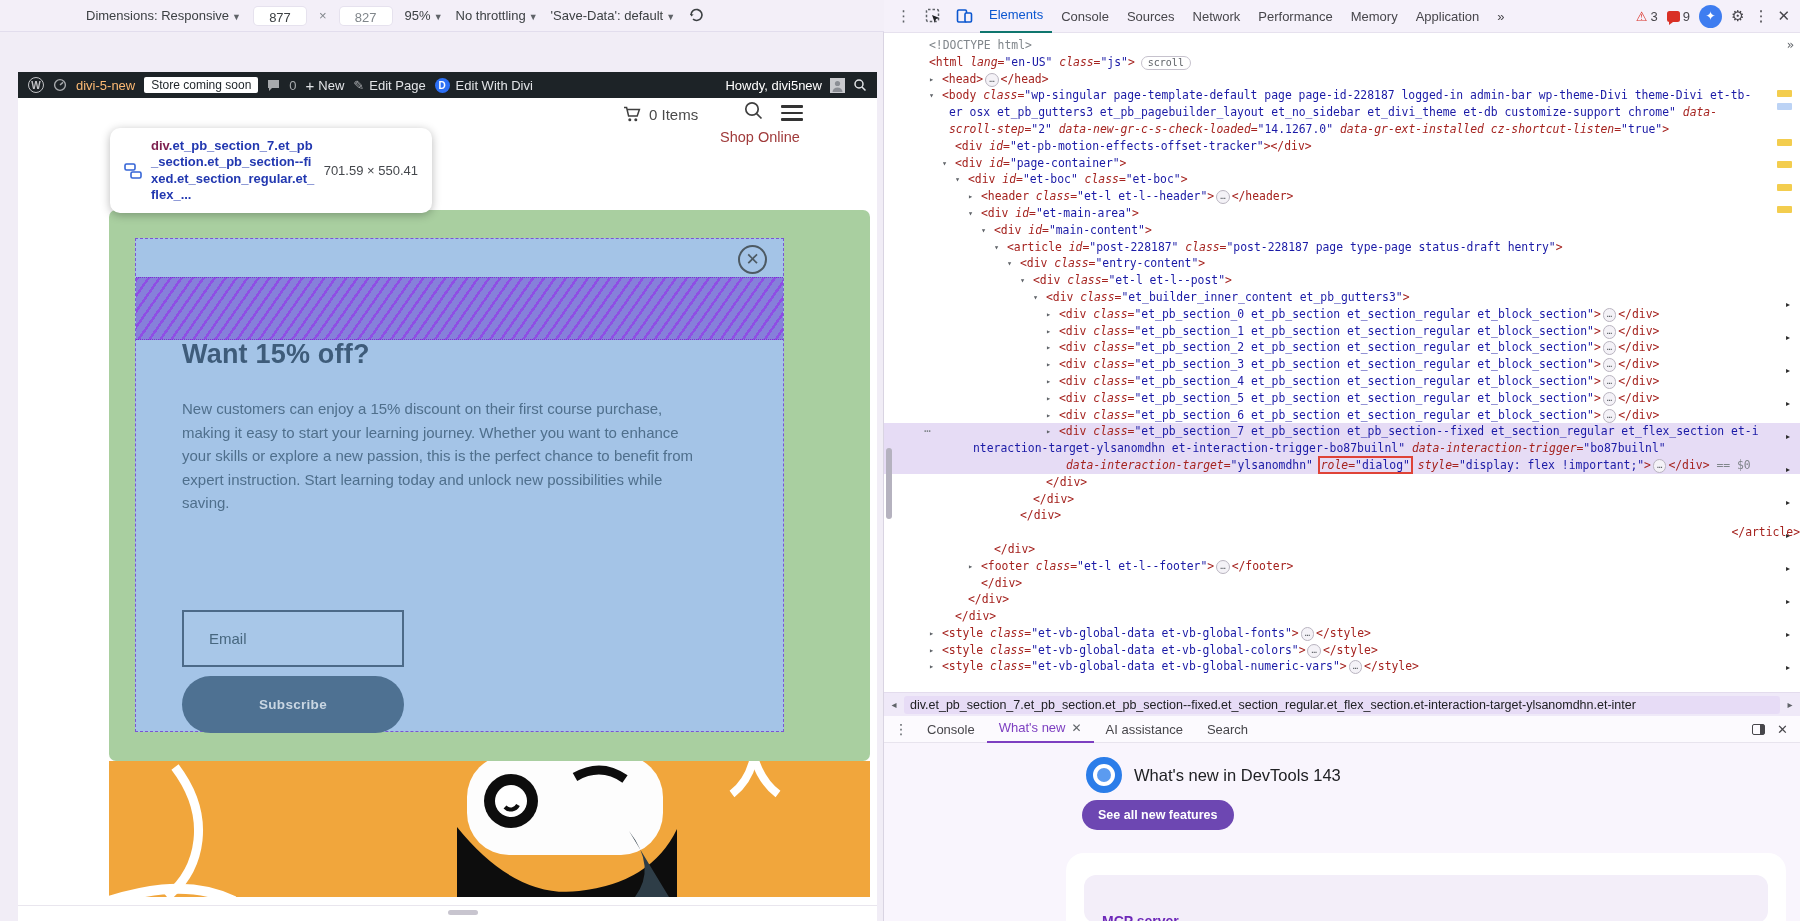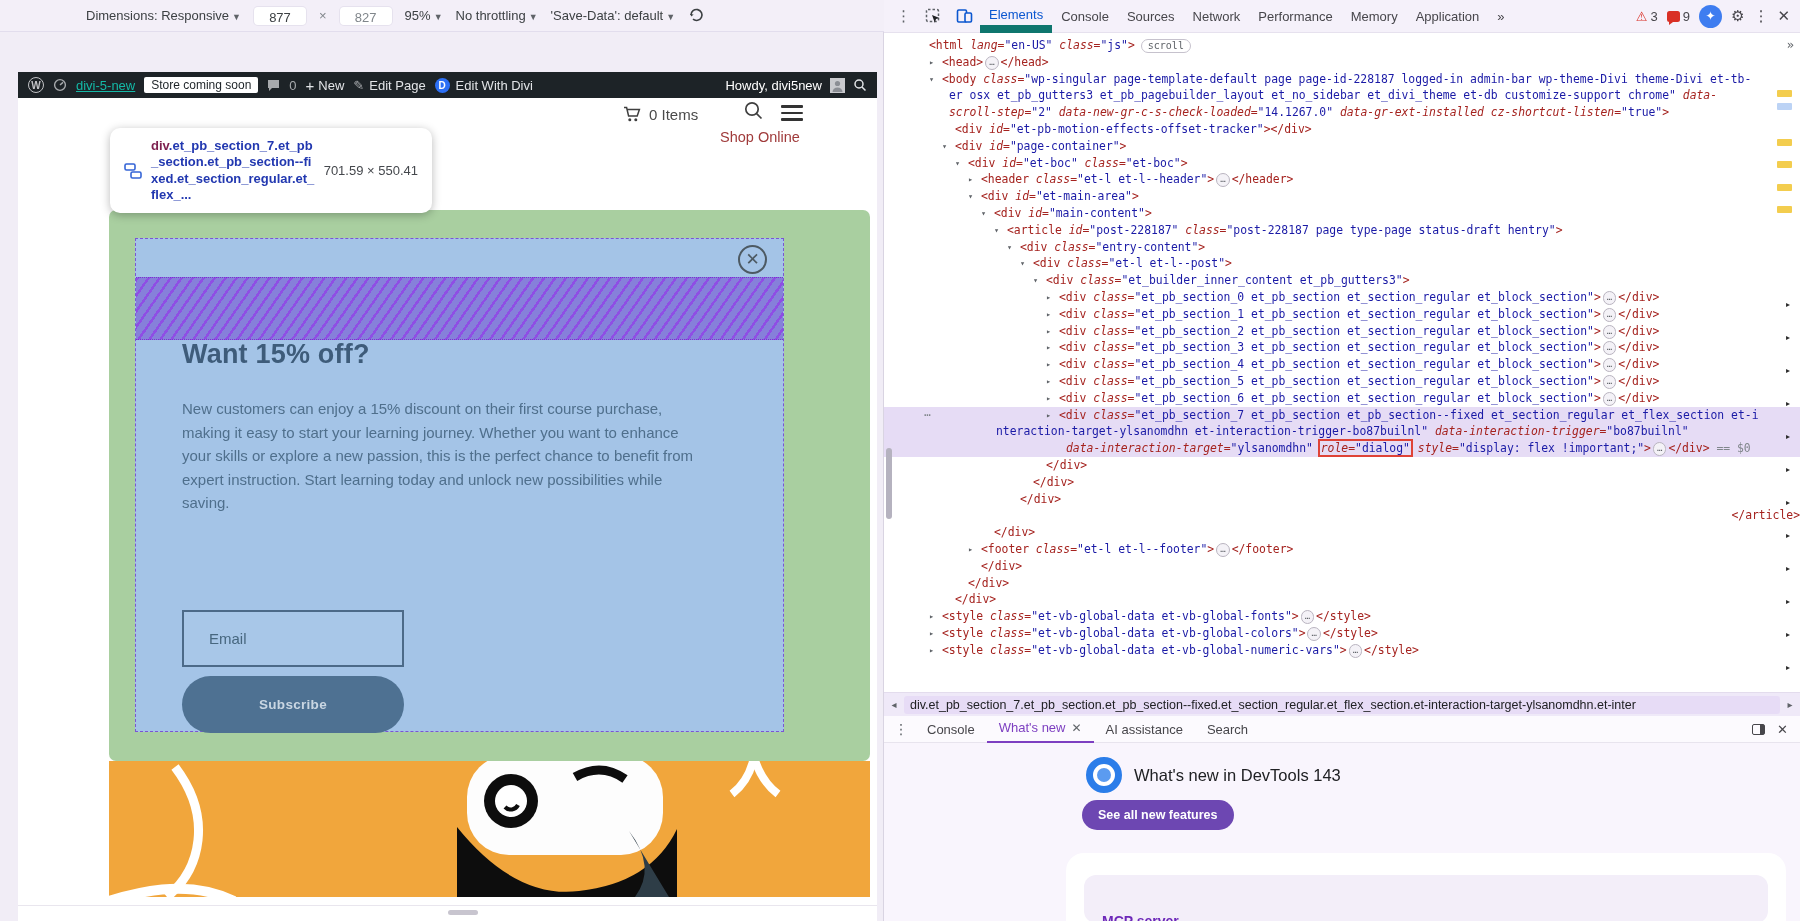--- a/index.html
+++ b/index.html
@@ -72,21 +72,21 @@
   
   #divider { left:883px; top:32px; width:1px; height:889px; background:#d9d4e2; }
   #page-vscroll { left:886px; top:448px; width:6px; height:71px; background:#b5b2bf; border-radius:3px; z-index:5; }
   #resize-glyph { left:896px; top:899px; color:#9a97a3; font-size:13px; transform:rotate(8deg); }
 
   
   #dt-topbar { left:884px; top:0; width:916px; height:33px; background:#f5f1fa; border-bottom:1px solid #e6e1ee;
     display:flex; align-items:center; font-size:13px; color:#47464b; }
   .tb-ico { margin:0 7px; color:#5f6368; display:flex; align-items:center; }
   .dt-tab { padding:0 9px; height:33px; line-height:33px; white-space:nowrap; }
-  .dt-tab.active { color:#0b57d0; border-bottom:8px solid #0f766e; line-height:30px; }
+  .dt-tab.active { color:#0b57d0; border-bottom:2px solid #0f766e; line-height:30px; }
   #dt-right { margin-left:auto; display:flex; align-items:center; gap:9px; padding-right:10px; }
   .warn-tri { color:#d93025; font-size:13px; }
   .issue-bubble { width:13px; height:11px; background:#d93025; border-radius:2.5px; position:relative; display:inline-block; }
   .issue-bubble:after { content:""; position:absolute; left:2px; bottom:-3px; border-left:4px solid #d93025; border-bottom:3px solid transparent; }
   .ai-circle { width:23px; height:23px; border-radius:50%; background:#3e7df0; color:#fff; font-size:12px;
     display:flex; align-items:center; justify-content:center; }
   .glyph-btn { color:#47464b; font-size:15px; }
 
   
   #dt-code { left:884px; top:33px; width:916px; height:659px; background:#fff; overflow:hidden;
@@ -155,21 +155,21 @@
 <div class="abs" id="page">
 
   <div class="abs" id="admin-bar">
     <span class="wp-circle">W</span>
     <span>
       <svg width="14" height="14" viewBox="0 0 14 14">
           <circle cx="7" cy="7" r="5.4" fill="none" stroke="#a7aaad" stroke-width="1.4"></circle>
           <path d="M7,7 L10,4.4" stroke="#a7aaad" stroke-width="1.4"></path>
         </svg>
     </span>
-    <span style="color:#14b8a6;text-decoration:underline;">divi-5-new</span>
+    <span style="color:#fdba74;">divi-5-new</span>
     <span class="store-pill">Store coming soon</span>
     <span>
       <svg width="13" height="12" viewBox="0 0 13 12">
           <path d="M1,1 h11 v8 h-7 l-3,3 v-3 h-1 z" fill="#a7aaad"></path>
         </svg>
     </span>
     <span class="ab-ico">0</span>
     <span style="display:flex;align-items:center;gap:4px;">
       <span style="font-size:15px;color:#e2e4e7;">+</span>
       <span>New</span>
@@ -302,20 +302,21 @@
     </span>
     <span class="ai-circle">✦</span>
     <span class="glyph-btn">⚙</span>
     <span class="glyph-btn">⋮</span>
     <span class="glyph-btn">✕</span>
   </span>
 </div>
 
 <div class="abs" id="dt-code">
   <div id="code-more">»</div>
+<div class="code-line" style="padding-left: 45px;"><span class="c-g">&lt;!DOCTYPE html&gt;</span></div>
     <div class="code-line" style="padding-left: 45px;"><span class="c-t">&lt;html</span><span class="c-a"> lang=</span><span class="c-v">"en-US"</span><span class="c-a"> class=</span><span class="c-v">"js"</span><span class="c-t">&gt;</span><span class="badge">scroll</span></div>
     <div class="code-line" style="padding-left: 58px;"><span class="arrow">▸</span><span class="c-t">&lt;head&gt;</span><span class="dots">…</span><span class="c-t">&lt;/head&gt;</span></div>
     <div class="code-line" style="padding-left: 58px;"><span class="arrow">▾</span><span class="c-t">&lt;body</span><span class="c-a"> class=</span><span class="c-v">"wp-singular page-template-default page page-id-228187 logged-in admin-bar wp-theme-Divi theme-Divi et-tb-</span></div>
     <div class="code-line" style="padding-left: 65px;"><span class="c-v">er osx et_pb_gutters3 et_pb_pagebuilder_layout et_no_sidebar et_divi_theme et-db customize-support chrome"</span><span class="c-a"> data-</span></div>
     <div class="code-line" style="padding-left: 65px;"><span class="c-a">scroll-step=</span><span class="c-v">"2"</span><span class="c-a"> data-new-gr-c-s-check-loaded=</span><span class="c-v">"14.1267.0"</span><span class="c-a"> data-gr-ext-installed cz-shortcut-listen=</span><span class="c-v">"true"</span><span class="c-t">&gt;</span></div>
     <div class="code-line" style="padding-left: 71px;"><span class="c-t">&lt;div</span><span class="c-a"> id=</span><span class="c-v">"et-pb-motion-effects-offset-tracker"</span><span class="c-t">&gt;&lt;/div&gt;</span></div>
     <div class="code-line" style="padding-left: 71px;"><span class="arrow">▾</span><span class="c-t">&lt;div</span><span class="c-a"> id=</span><span class="c-v">"page-container"</span><span class="c-t">&gt;</span></div>
     <div class="code-line" style="padding-left: 84px;"><span class="arrow">▾</span><span class="c-t">&lt;div</span><span class="c-a"> id=</span><span class="c-v">"et-boc"</span><span class="c-a"> class=</span><span class="c-v">"et-boc"</span><span class="c-t">&gt;</span></div>
     <div class="code-line" style="padding-left: 97px;"><span class="arrow">▸</span><span class="c-t">&lt;header</span><span class="c-a"> class=</span><span class="c-v">"et-l et-l--header"</span><span class="c-t">&gt;</span><span class="dots">…</span><span class="c-t">&lt;/header&gt;</span></div>
     <div class="code-line" style="padding-left: 97px;"><span class="arrow">▾</span><span class="c-t">&lt;div</span><span class="c-a"> id=</span><span class="c-v">"et-main-area"</span><span class="c-t">&gt;</span></div>
@@ -325,21 +326,21 @@
     <div class="code-line" style="padding-left: 149px;"><span class="arrow">▾</span><span class="c-t">&lt;div</span><span class="c-a"> class=</span><span class="c-v">"et-l et-l--post"</span><span class="c-t">&gt;</span></div>
     <div class="code-line" style="padding-left: 162px;"><span class="arrow">▾</span><span class="c-t">&lt;div</span><span class="c-a"> class=</span><span class="c-v">"et_builder_inner_content et_pb_gutters3"</span><span class="c-t">&gt;</span></div>
     <div class="code-line" style="padding-left: 175px;"><span class="arrow">▸</span><span class="c-t">&lt;div</span><span class="c-a"> class=</span><span class="c-v">"et_pb_section_0 et_pb_section et_section_regular et_block_section"</span><span class="c-t">&gt;</span><span class="dots">…</span><span class="c-t">&lt;/div&gt;</span></div>
     <div class="code-line" style="padding-left: 175px;"><span class="arrow">▸</span><span class="c-t">&lt;div</span><span class="c-a"> class=</span><span class="c-v">"et_pb_section_1 et_pb_section et_section_regular et_block_section"</span><span class="c-t">&gt;</span><span class="dots">…</span><span class="c-t">&lt;/div&gt;</span></div>
     <div class="code-line" style="padding-left: 175px;"><span class="arrow">▸</span><span class="c-t">&lt;div</span><span class="c-a"> class=</span><span class="c-v">"et_pb_section_2 et_pb_section et_section_regular et_block_section"</span><span class="c-t">&gt;</span><span class="dots">…</span><span class="c-t">&lt;/div&gt;</span></div>
     <div class="code-line" style="padding-left: 175px;"><span class="arrow">▸</span><span class="c-t">&lt;div</span><span class="c-a"> class=</span><span class="c-v">"et_pb_section_3 et_pb_section et_section_regular et_block_section"</span><span class="c-t">&gt;</span><span class="dots">…</span><span class="c-t">&lt;/div&gt;</span></div>
     <div class="code-line" style="padding-left: 175px;"><span class="arrow">▸</span><span class="c-t">&lt;div</span><span class="c-a"> class=</span><span class="c-v">"et_pb_section_4 et_pb_section et_section_regular et_block_section"</span><span class="c-t">&gt;</span><span class="dots">…</span><span class="c-t">&lt;/div&gt;</span></div>
     <div class="code-line" style="padding-left: 175px;"><span class="arrow">▸</span><span class="c-t">&lt;div</span><span class="c-a"> class=</span><span class="c-v">"et_pb_section_5 et_pb_section et_section_regular et_block_section"</span><span class="c-t">&gt;</span><span class="dots">…</span><span class="c-t">&lt;/div&gt;</span></div>
     <div class="code-line" style="padding-left: 175px;"><span class="arrow">▸</span><span class="c-t">&lt;div</span><span class="c-a"> class=</span><span class="c-v">"et_pb_section_6 et_pb_section et_section_regular et_block_section"</span><span class="c-t">&gt;</span><span class="dots">…</span><span class="c-t">&lt;/div&gt;</span></div>
     <div class="code-line sel" style="padding-left: 175px;"><span class="pre-dots">⋯</span><span class="arrow">▸</span><span class="c-t">&lt;div</span><span class="c-a"> class=</span><span class="c-v">"et_pb_section_7 et_pb_section et_pb_section--fixed et_section_regular et_flex_section et-i</span></div>
-    <div class="code-line sel" style="padding-left: 112px;"><span class="c-v">nteraction-target-ylsanomdhn et-interaction-trigger-bo87builnl"</span><span class="c-a"> data-interaction-trigger=</span><span class="c-v">"bo87builnl"</span></div>
+    <div class="code-line sel" style="padding-left: 89px;"><span class="c-v">nteraction-target-ylsanomdhn et-interaction-trigger-bo87builnl"</span><span class="c-a"> data-interaction-trigger=</span><span class="c-v">"bo87builnl"</span></div>
     <div class="code-line sel" style="padding-left: 182px;"><span class="c-a">data-interaction-target=</span><span class="c-v">"ylsanomdhn"</span><span class="c-a"> </span><span class="redbox"><span class="c-a">role=</span><span class="c-v">"dialog"</span></span><span class="c-a"> style=</span><span class="c-v">"display: flex !important;"</span><span class="c-t">&gt;</span><span class="dots">…</span><span class="c-t">&lt;/div&gt;</span><span class="c-g"> == $0</span></div>
     <div class="code-line" style="padding-left: 162px;"><span class="c-t">&lt;/div&gt;</span></div>
     <div class="code-line" style="padding-left: 149px;"><span class="c-t">&lt;/div&gt;</span></div>
     <div class="code-line" style="padding-left: 136px;"><span class="c-t">&lt;/div&gt;</span></div>
     <div class="code-line" style="padding-left: 123px; text-align: right;"><span class="c-t">&lt;/article&gt;</span></div>
     <div class="code-line" style="padding-left: 110px;"><span class="c-t">&lt;/div&gt;</span></div>
     <div class="code-line" style="padding-left: 97px;"><span class="arrow">▸</span><span class="c-t">&lt;footer</span><span class="c-a"> class=</span><span class="c-v">"et-l et-l--footer"</span><span class="c-t">&gt;</span><span class="dots">…</span><span class="c-t">&lt;/footer&gt;</span></div>
     <div class="code-line" style="padding-left: 97px;"><span class="c-t">&lt;/div&gt;</span></div>
     <div class="code-line" style="padding-left: 84px;"><span class="c-t">&lt;/div&gt;</span></div>
     <div class="code-line" style="padding-left: 71px;"><span class="c-t">&lt;/div&gt;</span></div>

